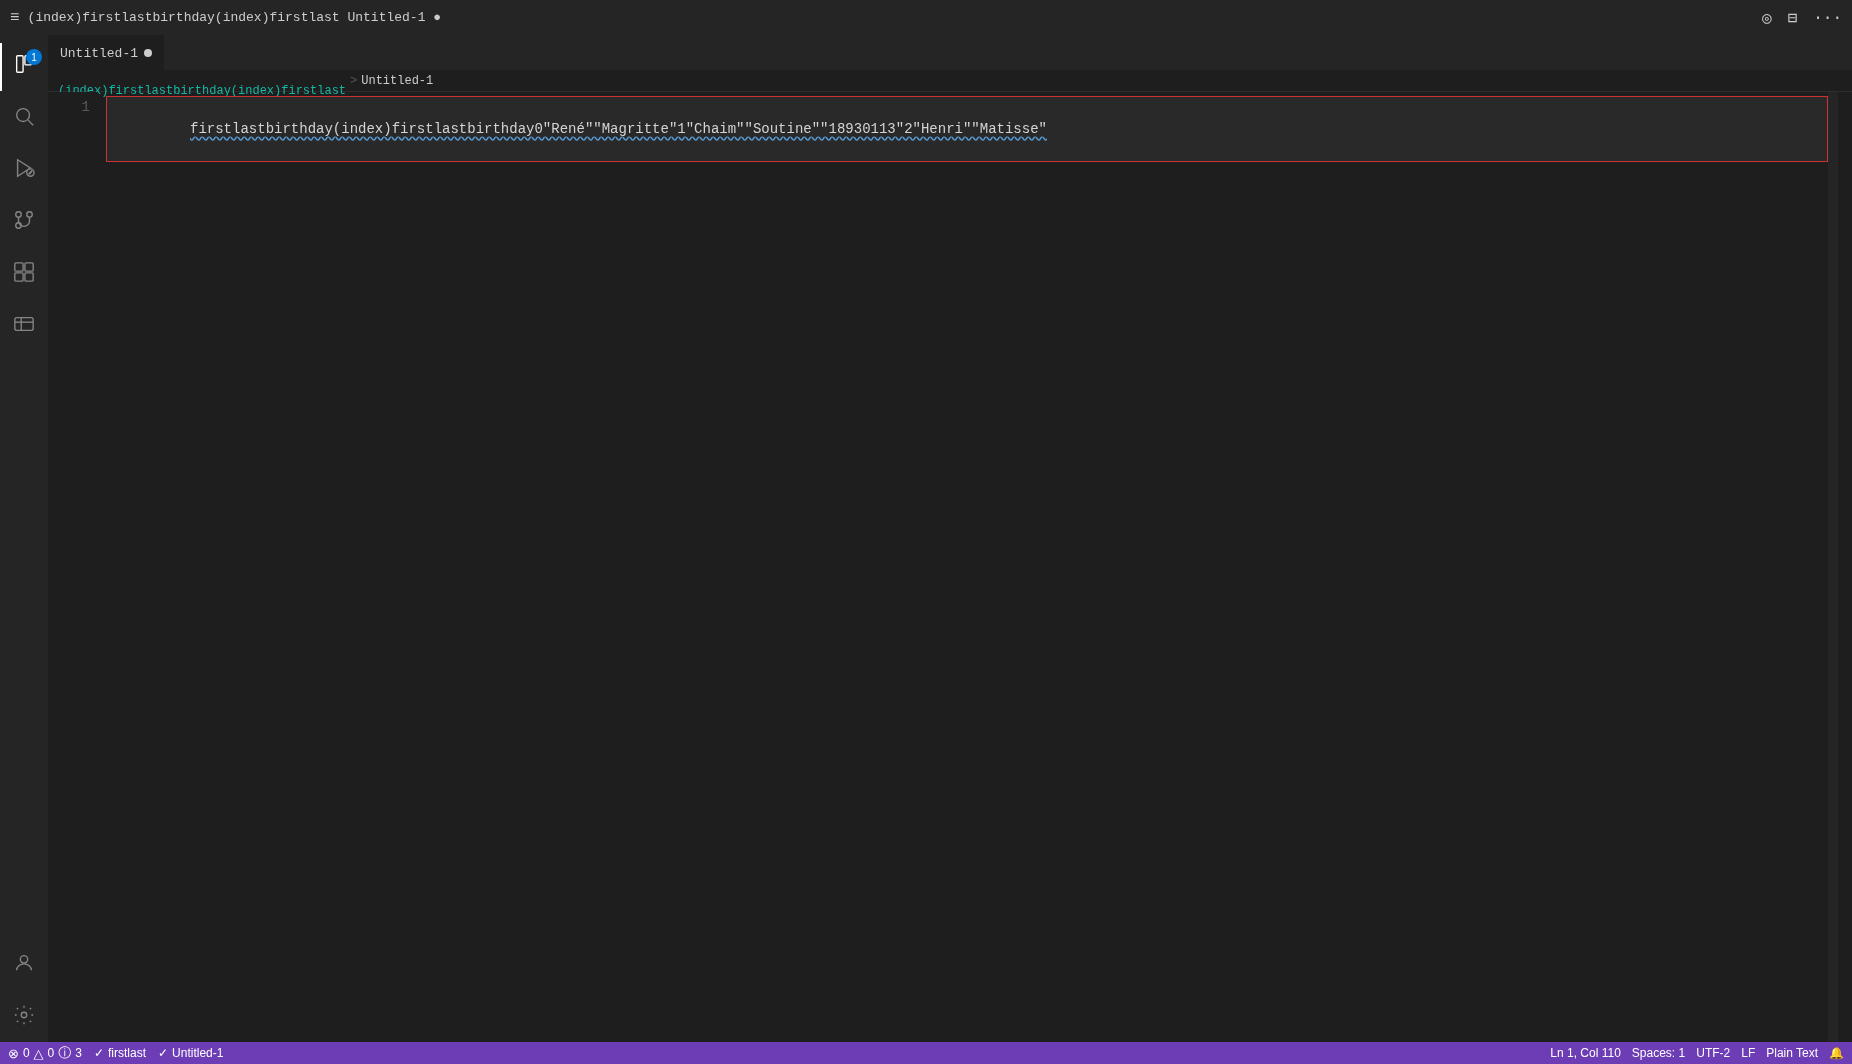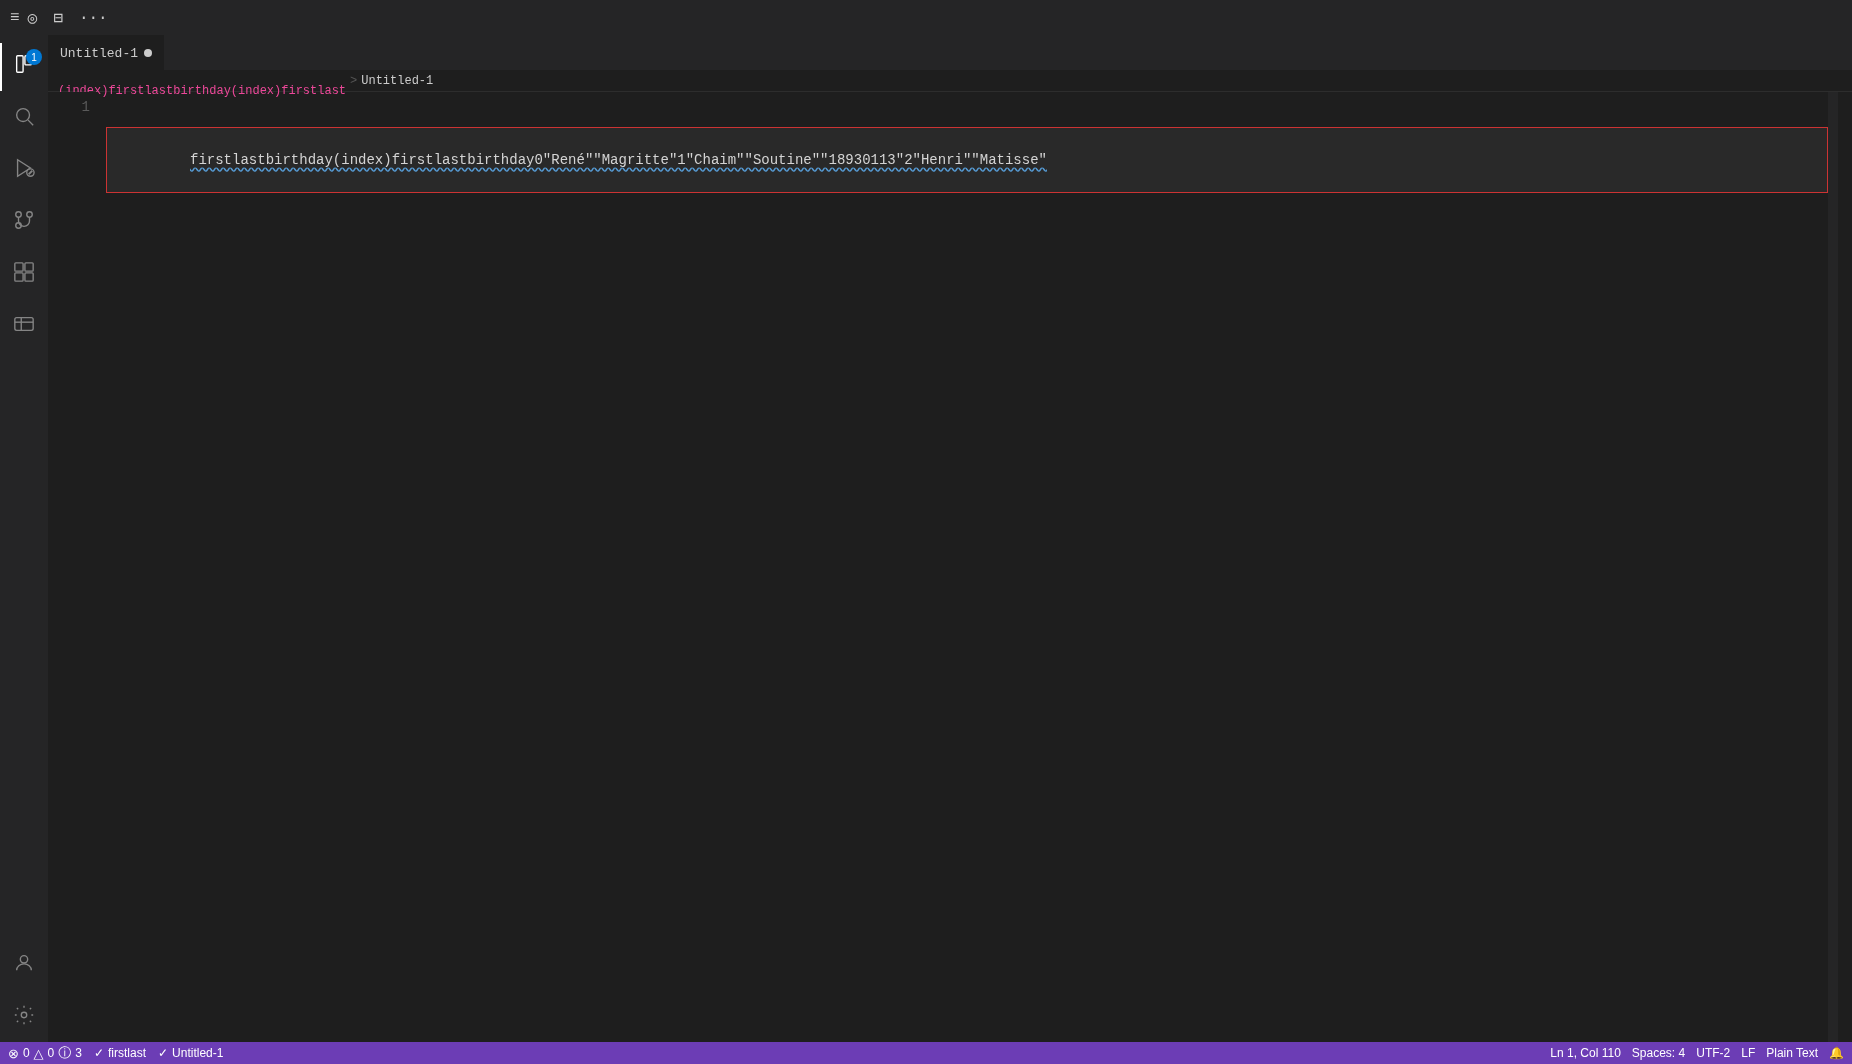--- a/index.html
+++ b/index.html
@@ -183,21 +183,20 @@
       flex: 1;
       padding: 4px 0 4px 8px;
       overflow: auto;
       position: relative;
     }
     .code-line {
       line-height: 22px;
       white-space: pre;
       font-size: 14px;
       position: relative;
-      margin-top: 31px;
     }
     .selected-line {
       background: rgba(255, 255, 255, 0.05);
       outline: 1px solid #cc3333;
       outline-offset: -1px;
     }
     .squiggly {
       text-decoration: underline wavy #569cd6;
       text-underline-offset: 3px;
     }
@@ -250,20 +249,21 @@
       cursor: pointer;
       white-space: nowrap;
     }
     .status-icon { font-size: 13px; }
   </style>
 </head>
 <body>
 
 <div class="title-bar">
   <span class="title-bar-menu-icon">≡</span>
+  <span class="title-bar-title">(index)firstlastbirthday(index)firstlast  Untitled-1 ●</span>
   <div class="title-bar-actions">
     <span class="title-bar-action-icon">◎</span>
     <span class="title-bar-action-icon">⊟</span>
     <span class="title-bar-action-icon">···</span>
   </div>
 </div>
 
 <div class="main-layout">
 
   <div class="activity-bar">
@@ -345,21 +345,21 @@
   <div class="editor-area">
 
     <div class="tab-bar">
       <div class="tab active">
         <span>Untitled-1</span>
         <span class="tab-dot"></span>
       </div>
     </div>
 
     <div class="breadcrumb">
-      <span style="color:#ec4899; cursor:pointer;margin-top:20px;">(index)firstlastbirthday(index)firstlast</span>
+      <span style="color:#14b8a6; cursor:pointer;margin-top:20px;">(index)firstlastbirthday(index)firstlast</span>
       <span class="breadcrumb-sep">&gt;</span>
       <span style="color:#cccccc; cursor:pointer;">Untitled-1</span>
     </div>
 
     <div class="editor">
       <div class="line-numbers">
         <div>1</div>
       </div>
       <div class="editor-content">
         <div class="code-line selected-line">
@@ -389,21 +389,21 @@
     <div class="status-item">
       <span>✓</span>
       <span>Untitled-1</span>
     </div>
   </div>
   <div class="status-right">
     <div class="status-item">
       <span>Ln 1, Col 110</span>
     </div>
     <div class="status-item">
-      <span>Spaces: 4</span>
+      <span>Spaces: 1</span>
     </div>
     <div class="status-item">
       <span>UTF-2</span>
     </div>
     <div class="status-item">
       <span>LF</span>
     </div>
     <div class="status-item">
       <span>Plain Text</span>
     </div>

